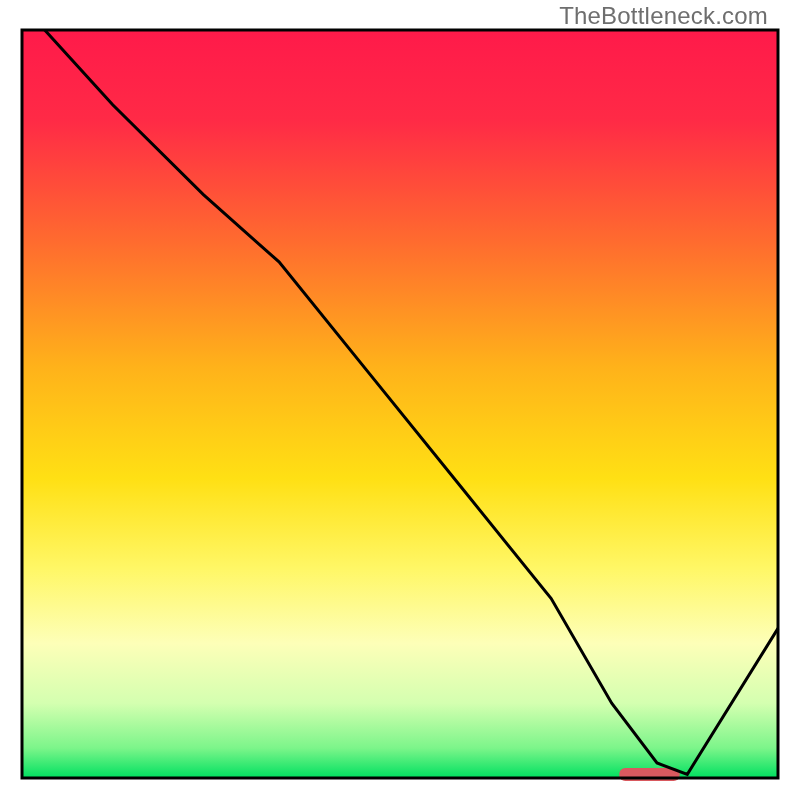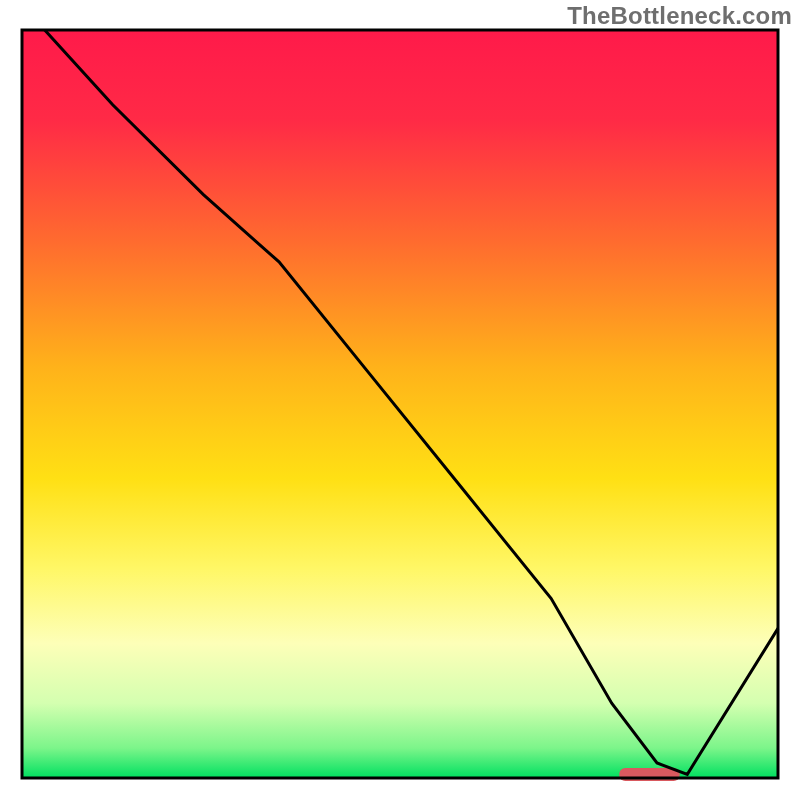--- a/index.html
+++ b/index.html
@@ -11,24 +11,24 @@
     font-family: Arial, Helvetica, sans-serif;
   }
   .container {
     position: relative;
     width: 800px;
     height: 800px;
   }
   .watermark {
     position: absolute;
     top: 2px;
-    right: 8px;
+    right: 32px;
     color: #6e6e6e;
     font-size: 24px;
-    font-weight: 700;
+    font-weight: 400;
     letter-spacing: 0.2px;
     text-align: center;
   }
   svg {
     position: absolute;
     top: 0;
     left: 0;
   }
 </style>
 </head>

